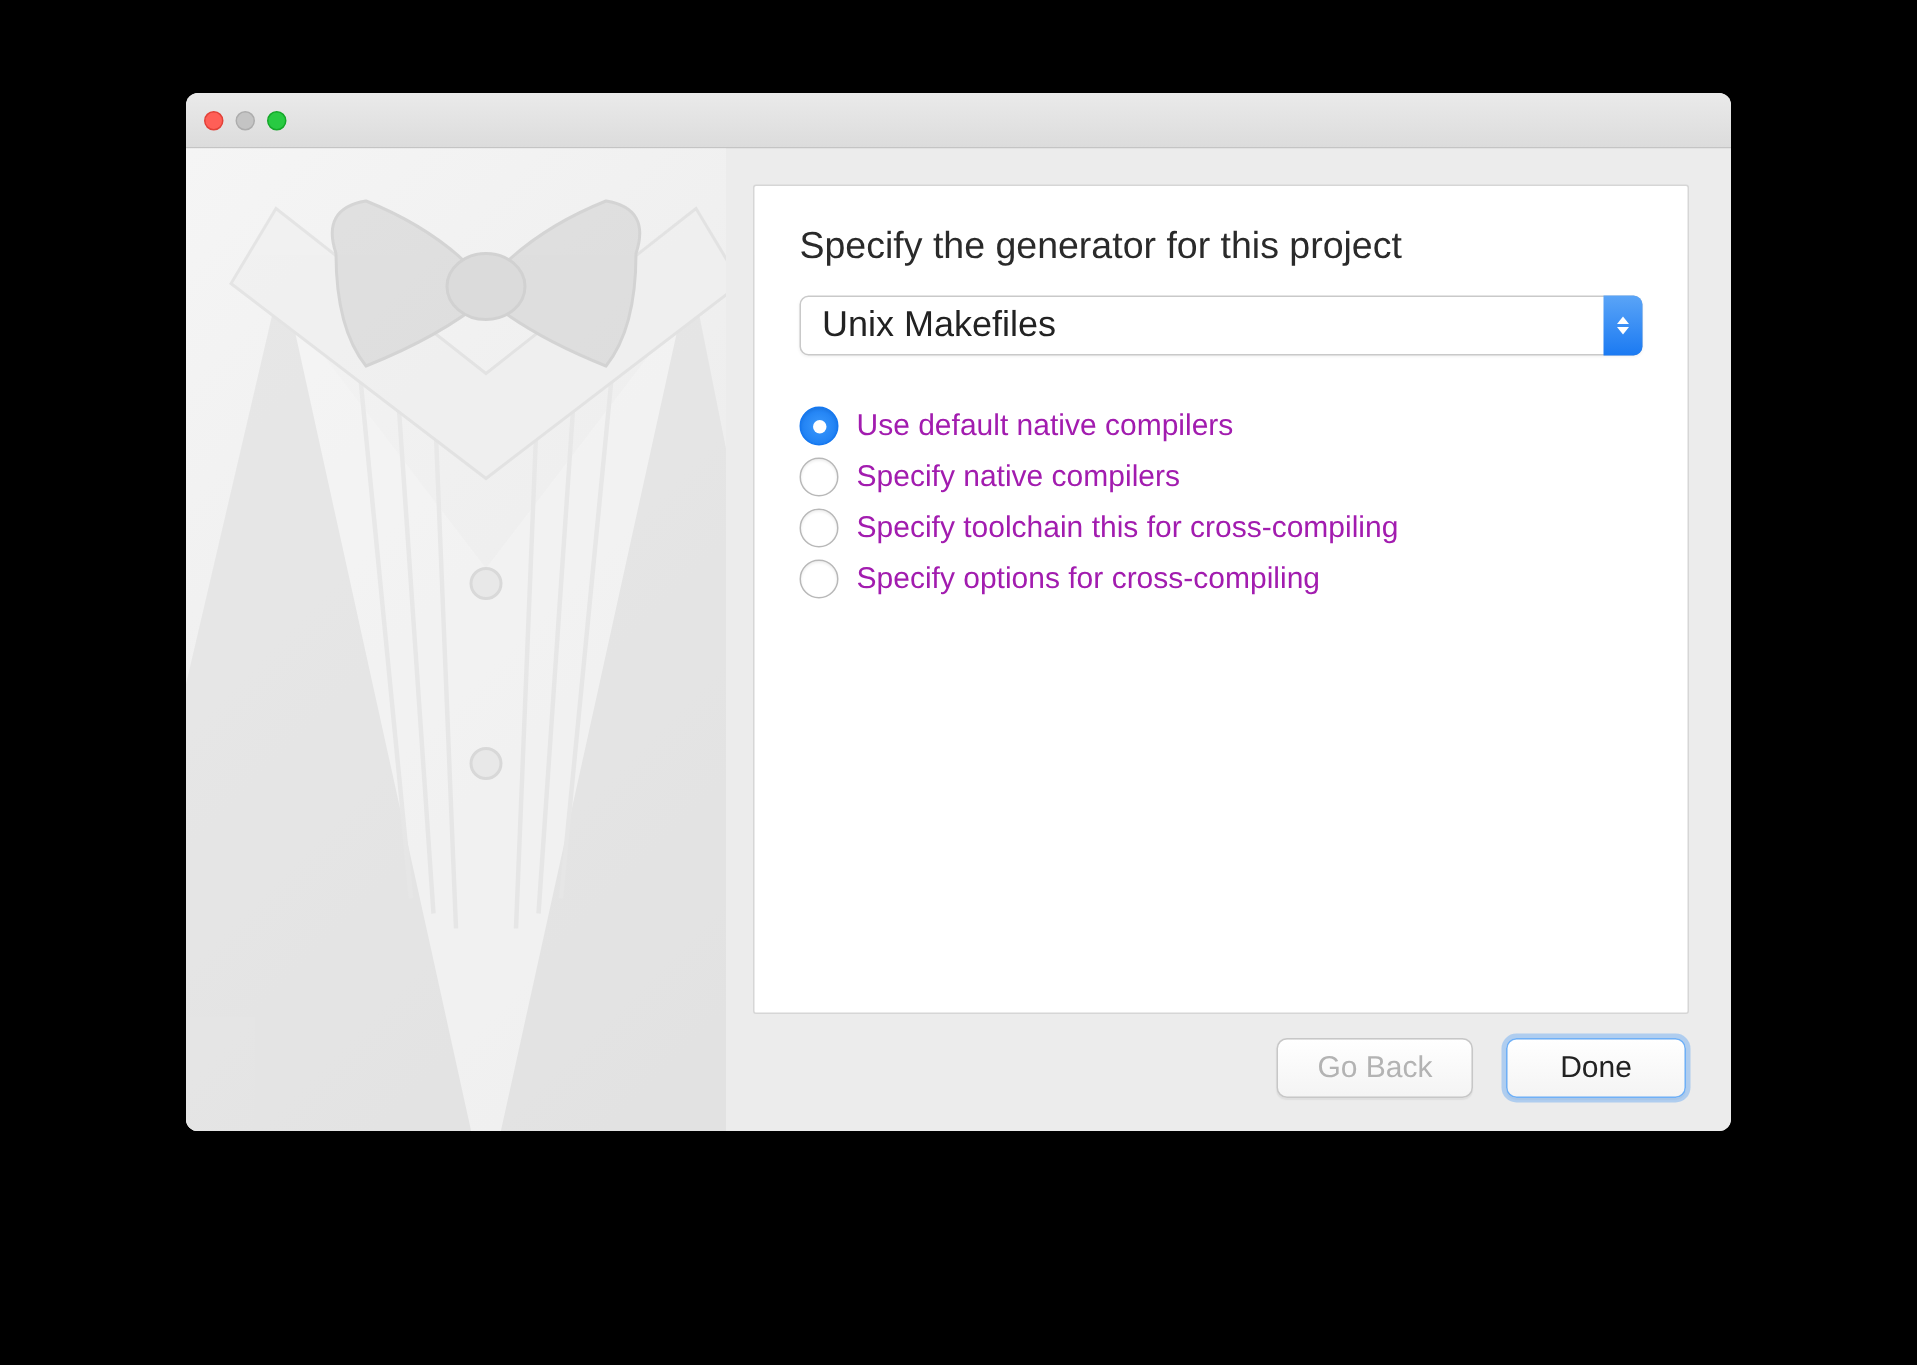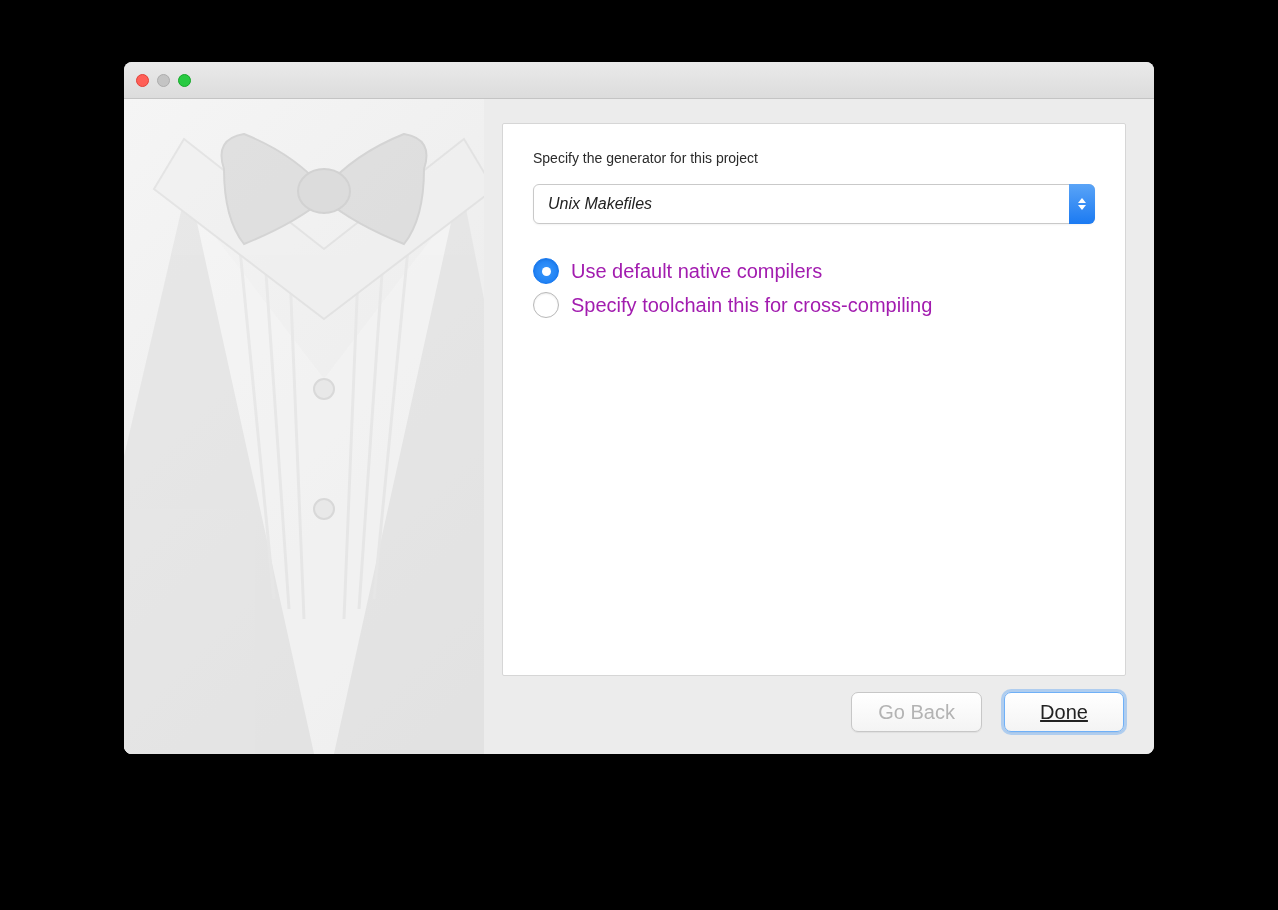--- a/index.html
+++ b/index.html
@@ -89,21 +89,21 @@
 
     .form-panel {
       flex: 1;
       background: #fff;
       border: 1px solid #d6d6d6;
       border-radius: 2px;
       padding: 26px 30px;
     }
 
     .form-heading {
-      font-size: 14px;
+      font-size: 25px;
       font-weight: 400;
       color: #2a2a2a;
       margin-bottom: 18px;
     }
 
     .select-wrap {
       position: relative;
       width: 100%;
       height: 40px;
       margin-bottom: 34px;
@@ -111,25 +111,24 @@
 
     .select-box {
       width: 100%;
       height: 100%;
       background: #fff;
       border: 1px solid #c9c9c9;
       border-radius: 6px;
       display: flex;
       align-items: center;
       padding: 0 40px 0 14px;
-      font-size: 16px;
+      font-size: 24px;
       color: #222;
       cursor: default;
       box-shadow: 0 1px 2px rgba(0,0,0,0.05);
-      font-style: italic;
     }
 
     .select-caps {
       position: absolute;
       right: 0;
       top: 0;
       width: 26px;
       height: 100%;
       background: linear-gradient(to bottom, #5aa4f7, #1b7af2);
       border-radius: 0 6px 6px 0;
@@ -216,21 +215,20 @@
     }
 
     .btn.disabled {
       color: #b3b3b3;
     }
 
     .btn.primary {
       border-color: #6fb0f7;
       box-shadow: 0 0 0 3px rgba(86,160,245,0.4), 0 1px 1px rgba(0,0,0,0.06);
       color: #222;
-      text-decoration: underline;
     }
   </style>
 </head>
 <body>
 
 <div class="window">
 
   <div class="titlebar">
     <div class="traffic-dots">
       <div class="dot close"></div>
@@ -277,26 +275,34 @@
           <div class="select-caps"></div>
         </div>
 
         <div class="radio-list">
 
           <label class="radio-row selected">
             <span class="radio-indicator"></span>
             <span>Use default native compilers</span>
           </label>
 
+          <label class="radio-row">
+            <span class="radio-indicator"></span>
+            <span>Specify native compilers</span>
+          </label>
 
           <label class="radio-row">
             <span class="radio-indicator"></span>
             <span>Specify toolchain this for cross-compiling</span>
           </label>
 
+          <label class="radio-row">
+            <span class="radio-indicator"></span>
+            <span>Specify options for cross-compiling</span>
+          </label>
 
         </div>
       </div>
 
       <div class="button-row">
         <div class="btn disabled">Go Back</div>
         <div class="btn primary">Done</div>
       </div>
 
     </div>

